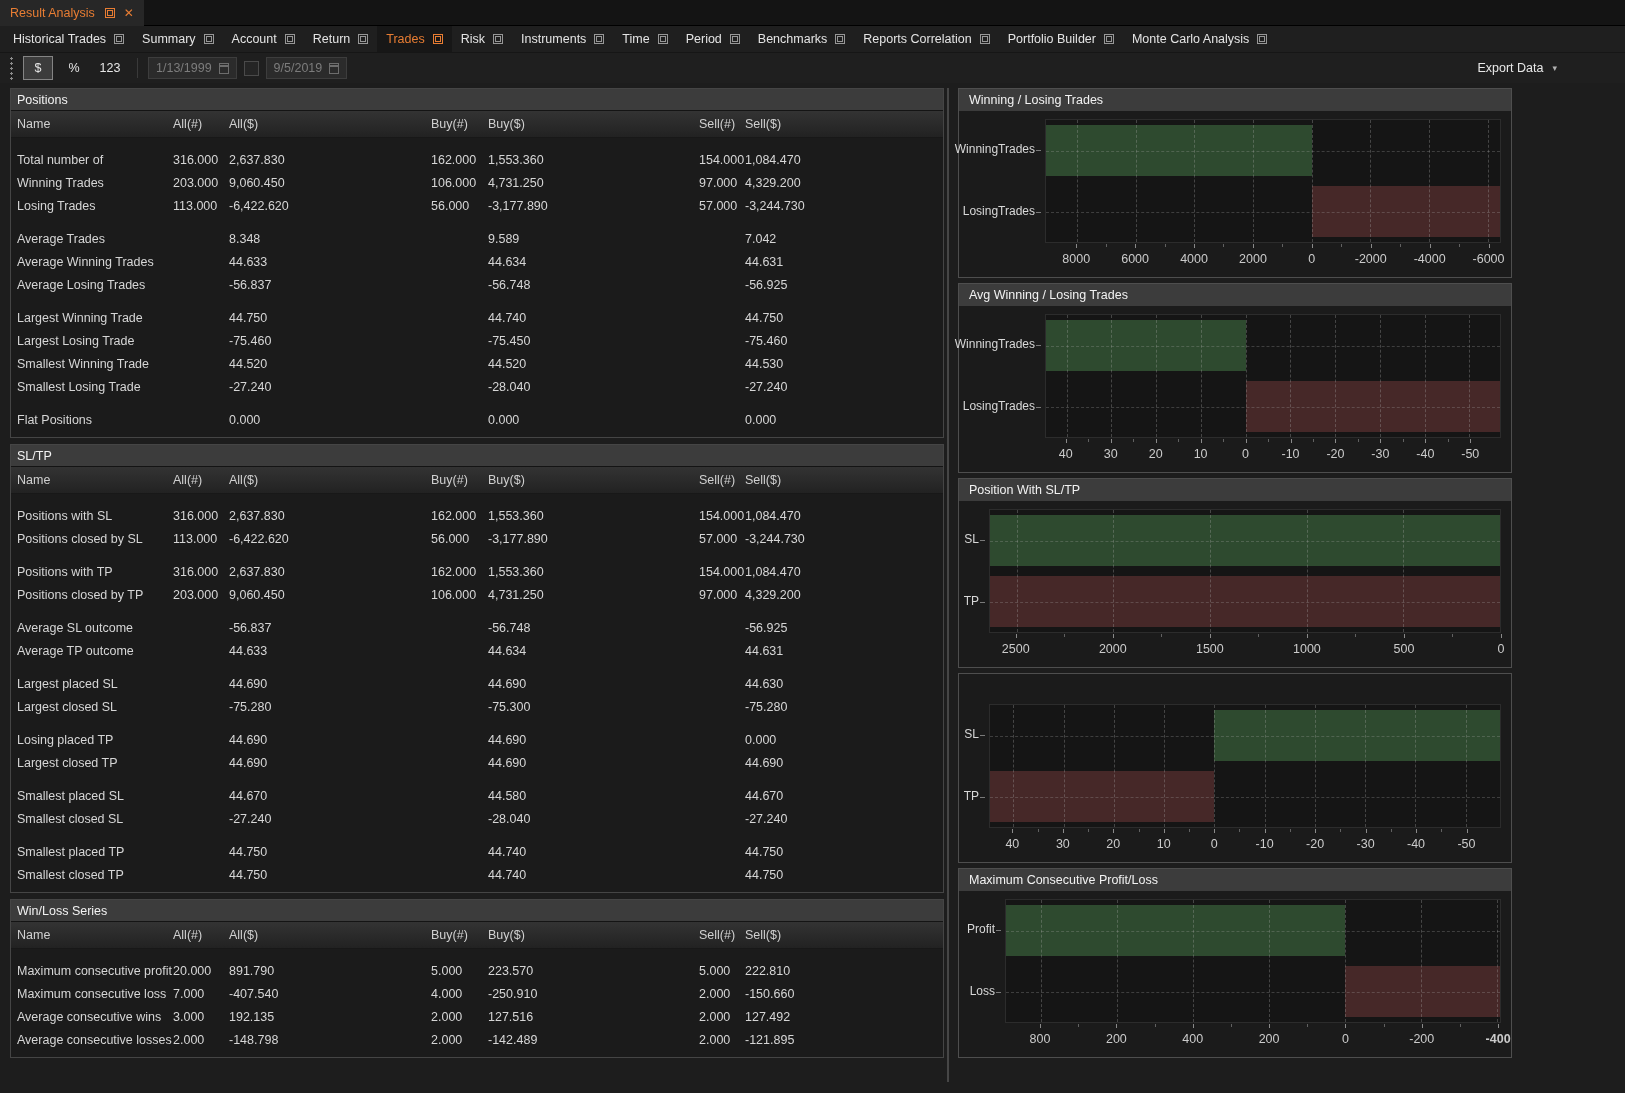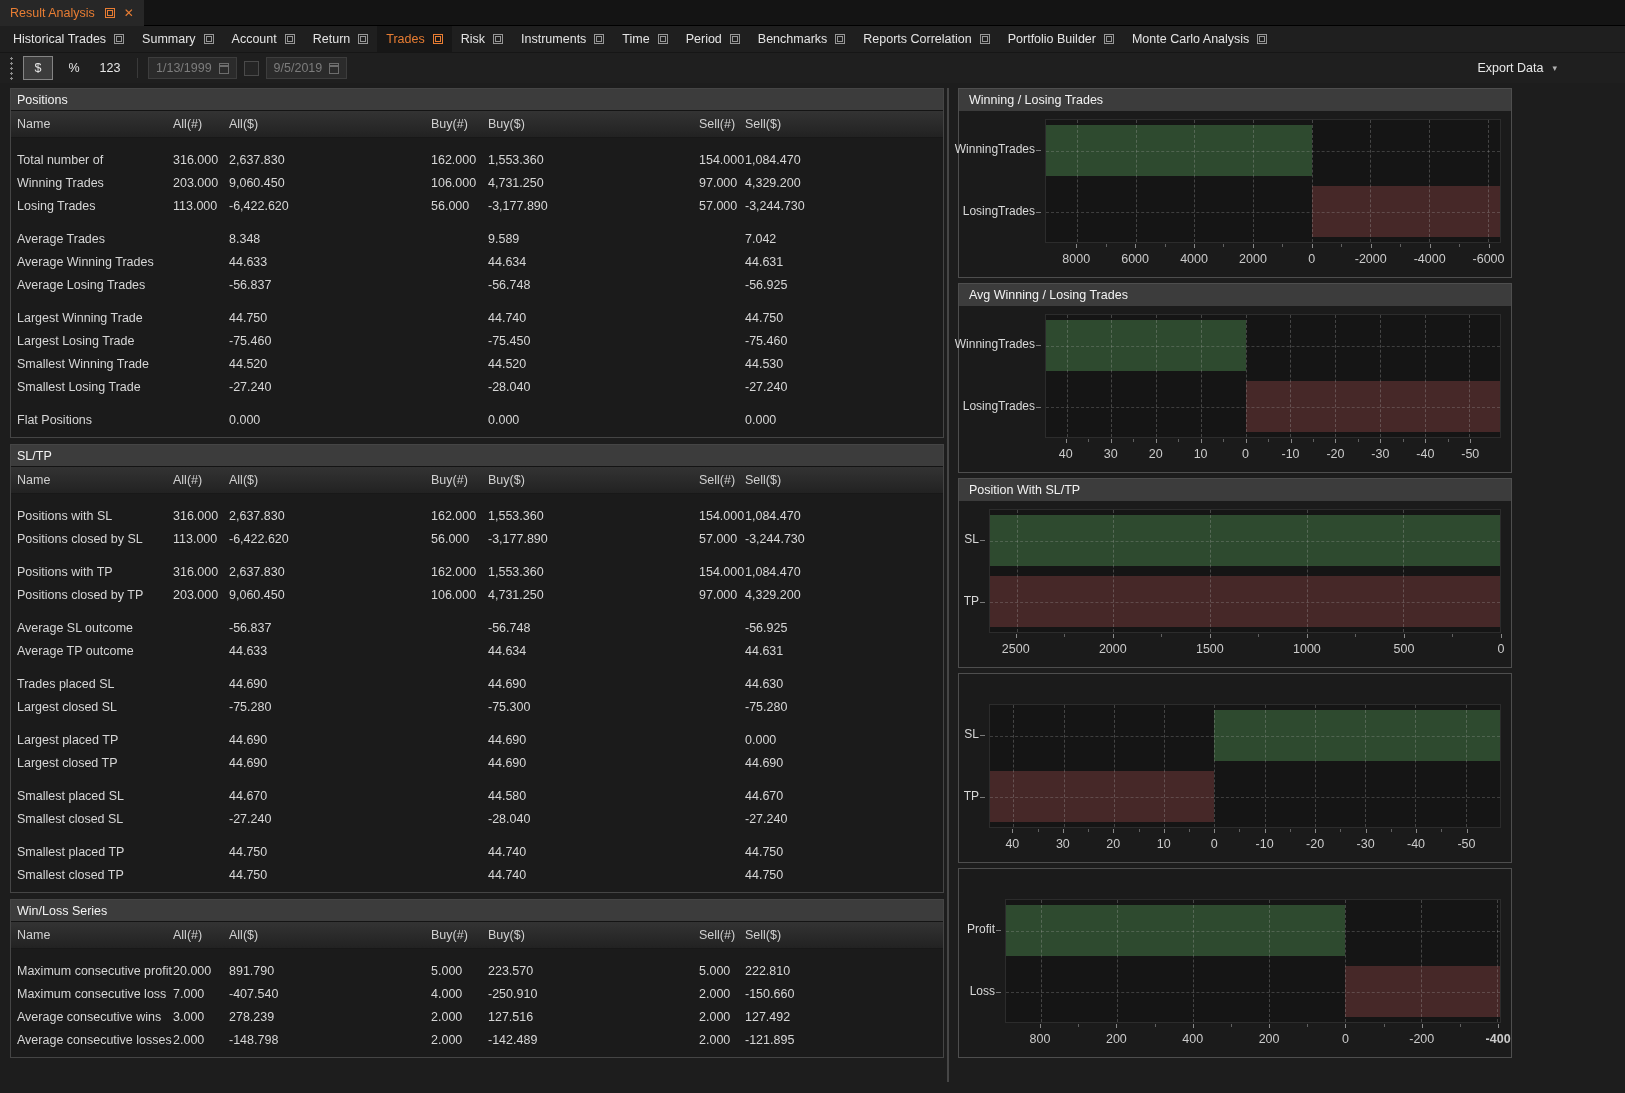--- a/index.html
+++ b/index.html
@@ -340,40 +340,40 @@
               <span>Average TP outcome</span>
               <span></span>
               <span>44.633</span>
               <span></span>
               <span>44.634</span>
               <span></span>
               <span>44.631</span>
             </div>
             <div class="spacer"></div>
             <div class="tbl-row">
-              <span>Trades placed SL</span>
+              <span>Largest placed SL</span>
               <span></span>
               <span>44.690</span>
               <span></span>
               <span>44.690</span>
               <span></span>
               <span>44.630</span>
             </div>
             <div class="tbl-row">
               <span>Largest closed SL</span>
               <span></span>
               <span>-75.280</span>
               <span></span>
               <span>-75.300</span>
               <span></span>
               <span>-75.280</span>
             </div>
             <div class="spacer"></div>
             <div class="tbl-row">
-              <span>Largest placed TP</span>
+              <span>Losing placed TP</span>
               <span></span>
               <span>44.690</span>
               <span></span>
               <span>44.690</span>
               <span></span>
               <span>0.000</span>
             </div>
             <div class="tbl-row">
               <span>Largest closed TP</span>
               <span></span>
@@ -451,21 +451,21 @@
               <span>7.000</span>
               <span>-407.540</span>
               <span>4.000</span>
               <span>-250.910</span>
               <span>2.000</span>
               <span>-150.660</span>
             </div>
             <div class="tbl-row">
               <span>Average consecutive wins</span>
               <span>3.000</span>
-              <span>278.239</span>
+              <span>192.135</span>
               <span>2.000</span>
               <span>127.516</span>
               <span>2.000</span>
               <span>127.492</span>
             </div>
             <div class="tbl-row">
               <span>Average consecutive losses</span>
               <span>2.000</span>
               <span>-148.798</span>
               <span>2.000</span>
@@ -681,20 +681,21 @@
             <div class="xtick minor" style="left: 78.4794%;"></div>
             <div class="xtick" style="left: 83.4069%;"></div>
             <div class="xlab" style="left: 83.4069%;">-40</div>
             <div class="xtick minor" style="left: 88.3345%;"></div>
             <div class="xtick" style="left: 93.262%;"></div>
             <div class="xlab" style="left: 93.262%;">-50</div>
           </div>
         </div>
     </section>
     <section class="chart">
+      <div class="chart-title">Maximum Consecutive Profit/Loss</div>
       <div class="chart-body">
           <div class="plot" style="left: 46px;">
             <div class="bar" style="left: 0%; width: 68.6346%; top: 4.5%; background: rgb(46, 74, 47);"></div>
             <div class="bar" style="left: 68.6346%; width: 31.3654%; top: 54.5%; background: rgb(70, 40, 40);"></div>
             <div class="gridh" style="top: 25%;"></div>
             <div class="gridh" style="top: 75%;"></div>
             <div class="gridv" style="left: 7.06441%;"></div>
             <div class="gridv" style="left: 22.457%;"></div>
             <div class="gridv" style="left: 37.8495%;"></div>
             <div class="gridv" style="left: 53.2421%;"></div>

